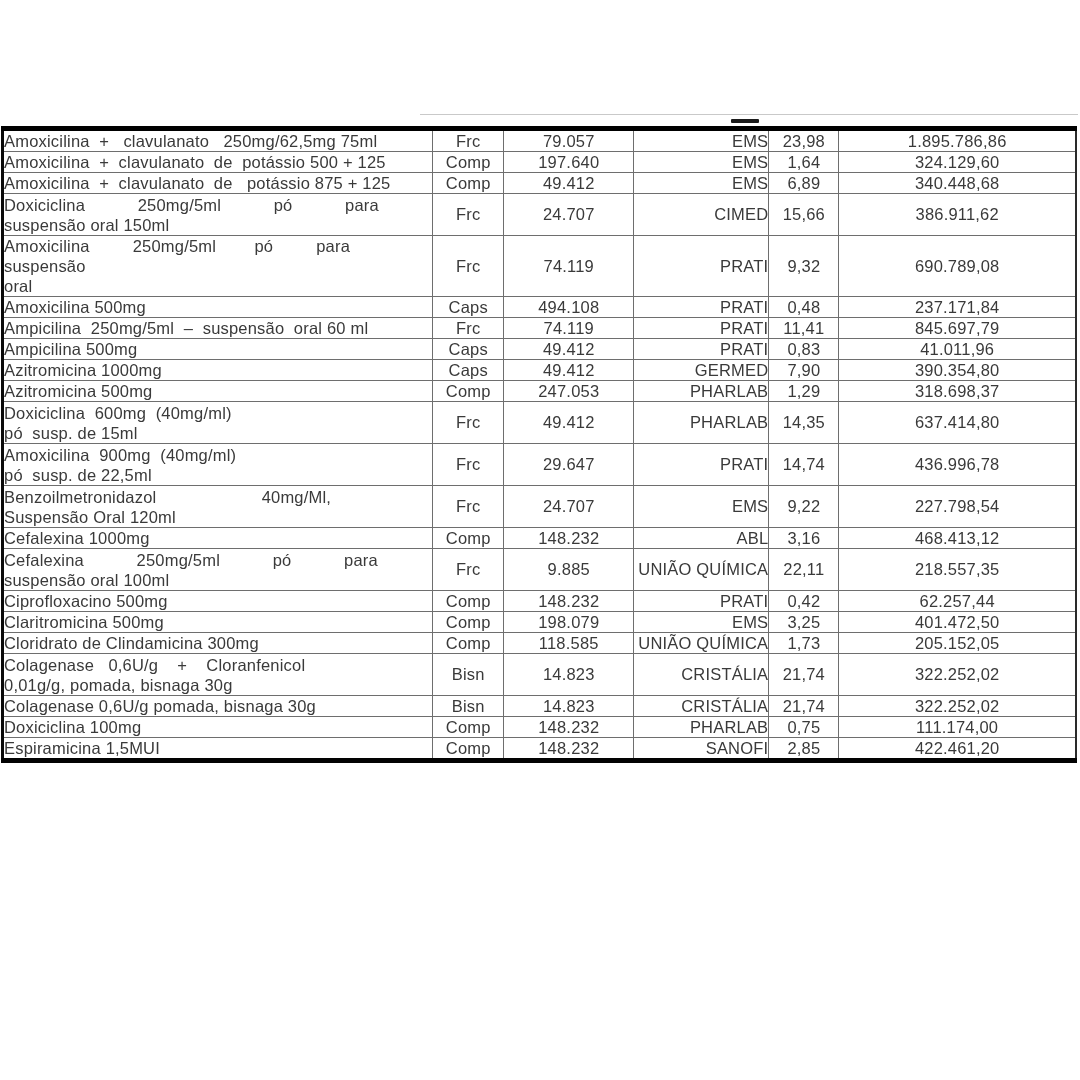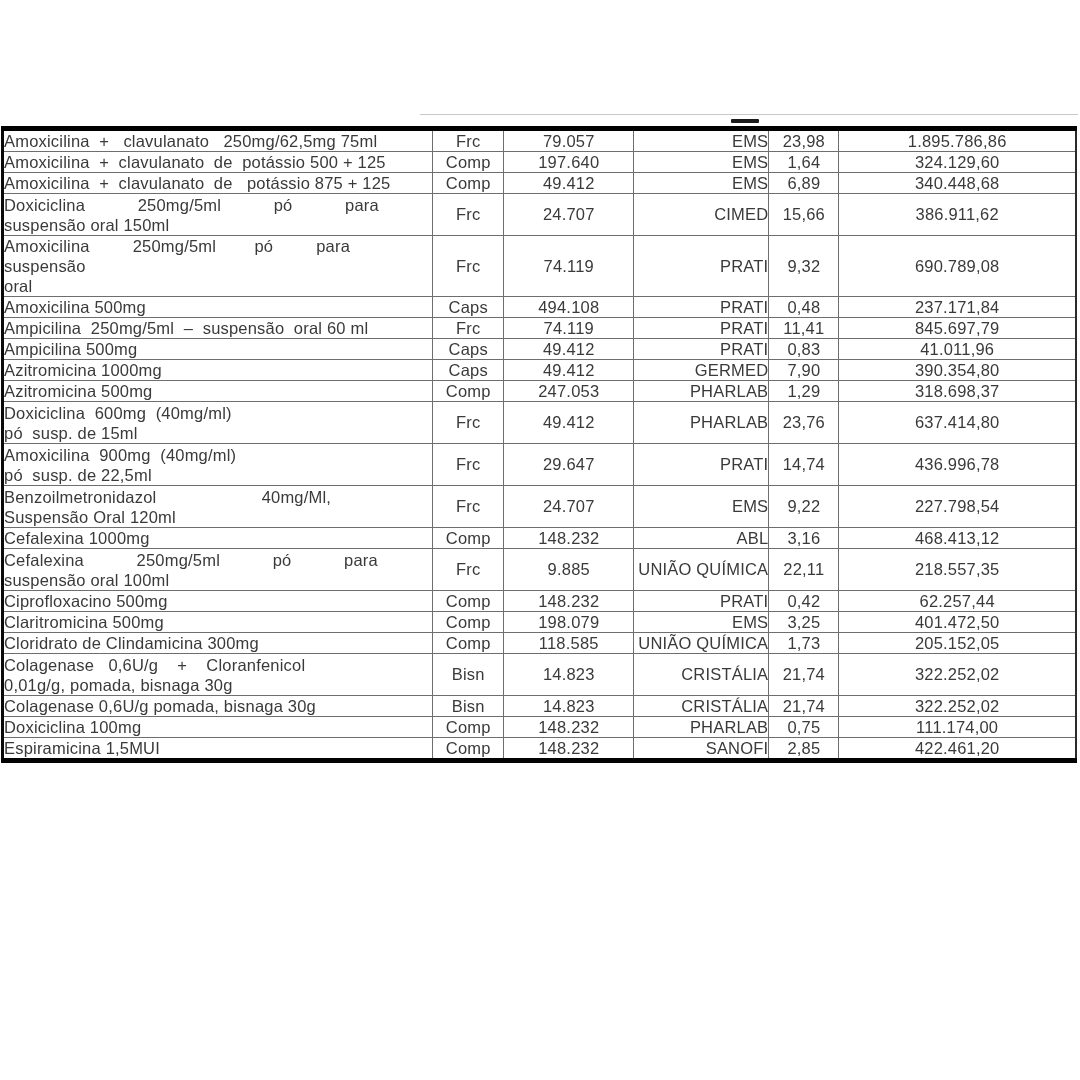--- a/index.html
+++ b/index.html
@@ -152,21 +152,21 @@
           <td class="manuf">PHARLAB</td>
           <td class="center">1,29</td>
           <td class="center">318.698,37</td>
         </tr>
         <tr class="t">
           <td class="desc">Doxiciclina  600mg  (40mg/ml)
 pó  susp. de 15ml</td>
           <td class="center">Frc</td>
           <td class="center">49.412</td>
           <td class="manuf">PHARLAB</td>
-          <td class="center">23,76</td>
+          <td class="center">14,35</td>
           <td class="center">637.414,80</td>
         </tr>
         <tr class="t">
           <td class="desc">Amoxicilina  900mg  (40mg/ml)
 pó  susp. de 22,5ml</td>
           <td class="center">Frc</td>
           <td class="center">29.647</td>
           <td class="manuf">PRATI</td>
           <td class="center">14,74</td>
           <td class="center">436.996,78</td>

